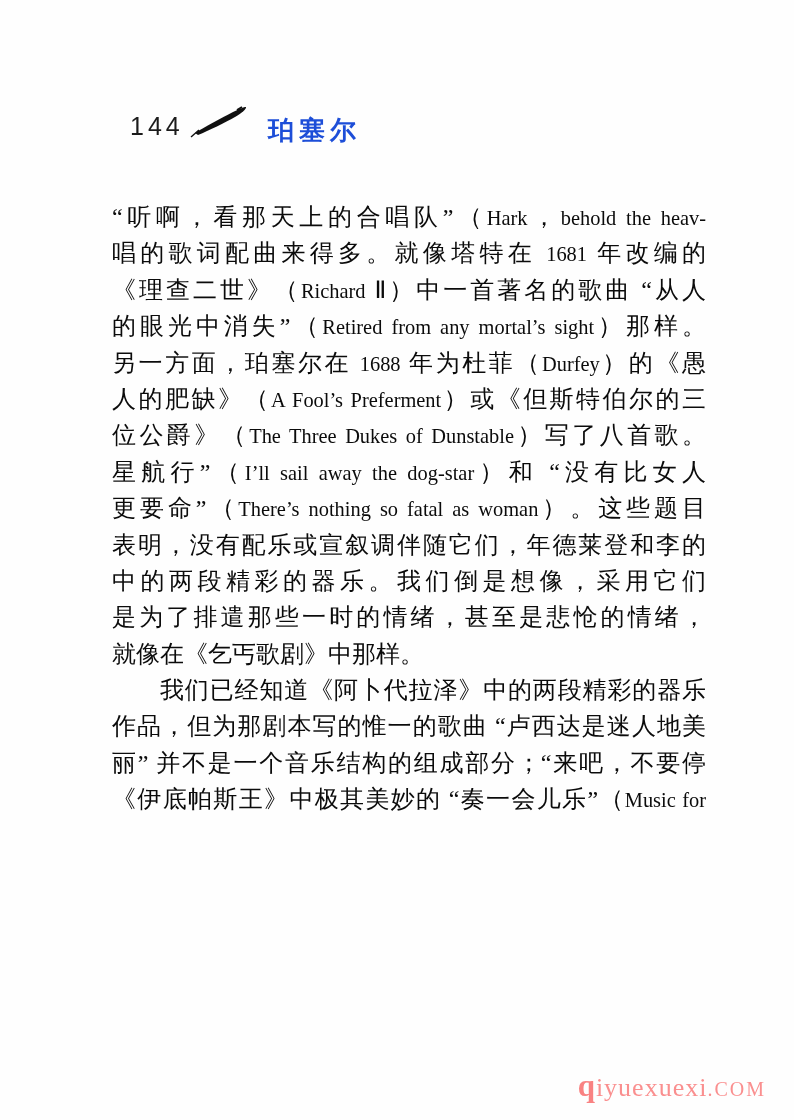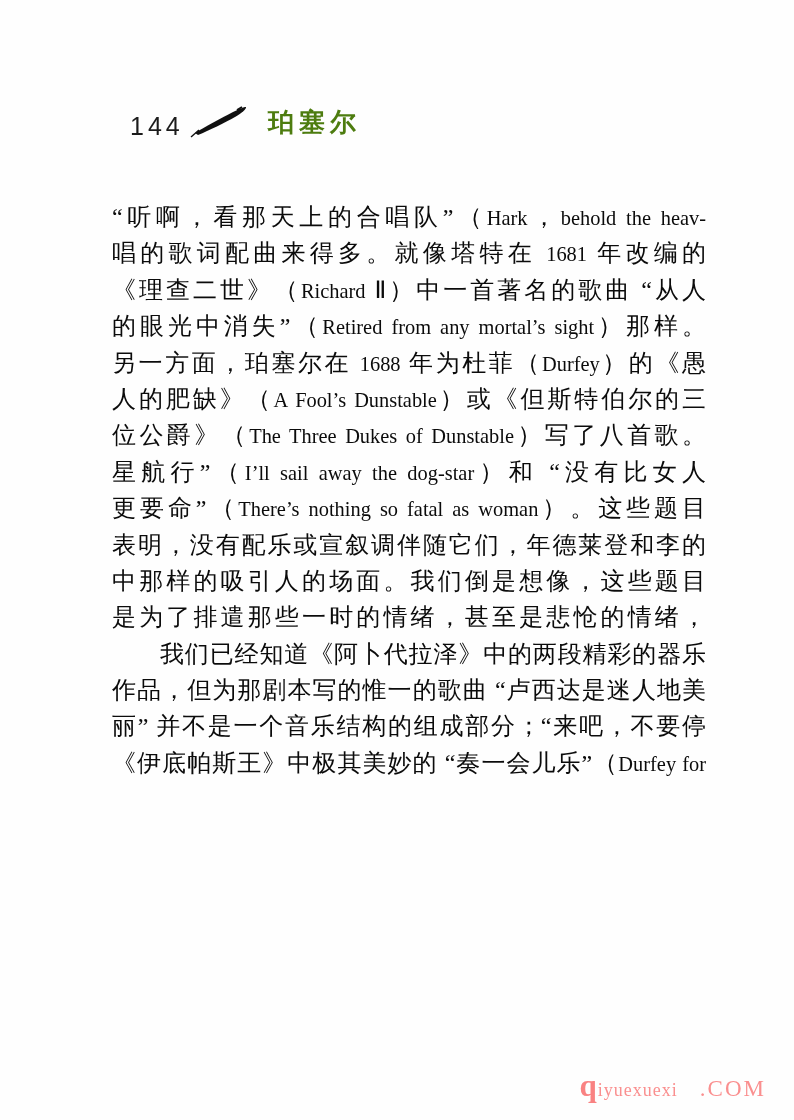--- a/index.html
+++ b/index.html
@@ -17,25 +17,25 @@
     position: absolute;
     left: 130px; top: 112px;
     font-size: 25px;
     letter-spacing: 4px;
     color: #1b1b1b;
     font-family: "Liberation Sans", sans-serif;
   }
   .brush { position: absolute; left: 190px; top: 106px; width: 58px; height: 32px; }
   .chapter-title {
     position: absolute;
-    left: 268px; top: 105px;
+    left: 268px; top: 113px;
     font-size: 26px;
     font-weight: bold;
     letter-spacing: 5px;
-    color: #4d7c0f;
+    color: #1d4ed8;
     font-family: "Liberation Sans", sans-serif;
     text-align: right;
   }
   
   .body-text {
     position: absolute;
     left: 112px; top: 199px;
     width: 594px;
     font-size: 24px;
     line-height: 36.4px;
@@ -54,22 +54,22 @@
   .watermark {
     position: absolute;
     top: 1068px; right: 28px;
     font-size: 26px;
     color: #fa8f8f;
     font-family: "Liberation Serif", serif;
     letter-spacing: 1px;
     white-space: nowrap;
   }
   .wm-initial { font-weight: bold; font-size: 31px; color: #f98282; }
-  .wm-rest { font-size: 18px; }
-  .wm-suffix { font-size: 23px; letter-spacing: 2px; margin-left: 22px; }
+  .wm-rest { font-size: 26px; }
+  .wm-suffix { font-size: 20px; letter-spacing: 2px; }
 </style>
 </head>
 <body>
 
 <div class="page">
 
   <span class="page-number">144</span>
 
   <svg class="brush" viewBox="0 0 58 32" aria-hidden="true">
     <path d="M5,27 C15,21 31,12 43,6 C49,3 54,1 56,1 C56.5,3 52,7 45,11 C35,16.5 19,24.5 8,29 Z" fill="#101010"></path>
@@ -78,30 +78,31 @@
   </svg>
 
   <span class="chapter-title">珀塞尔</span>
 
   <main class="body-text">
       <div class="line">“听啊，看那天上的合唱队”（<span class="latin">Hark</span>，<span class="latin">behold the heav-</span></div>
       <div class="line">唱的歌词配曲来得多。就像塔特在 <span class="latin">1681</span> 年改编的</div>
       <div class="line">《理查二世》（<span class="latin">Richard</span> Ⅱ）中一首著名的歌曲 “从人</div>
       <div class="line">的眼光中消失”（<span class="latin">Retired from any mortal’s sight</span>）那样。</div>
       <div class="line">另一方面，珀塞尔在 <span class="latin">1688</span> 年为杜菲（<span class="latin">Durfey</span>）的《愚</div>
-      <div class="line">人的肥缺》（<span class="latin">A Fool’s Dunstable</span>）或《但斯特伯尔的三</div>
+      <div class="line">人的肥缺》（<span class="latin">A Fool’s Preferment</span>）或《但斯特伯尔的三</div>
       <div class="line">位公爵》（<span class="latin">The Three Dukes of Dunstable</span>）写了八首歌。</div>
       <div class="line">星航行”（<span class="latin">I’ll sail away the dog-star</span>）和 “没有比女人</div>
       <div class="line">更要命”（<span class="latin">There’s nothing so fatal as woman</span>）。这些题目</div>
       <div class="line">表明，没有配乐或宣叙调伴随它们，年德莱登和李的</div>
-      <div class="line">中那样的吸引人的场面。我们倒是想像，这些题目</div>
+      <div class="line">中的两段精彩的器乐。我们倒是想像，采用它们</div>
       <div class="line">是为了排遣那些一时的情绪，甚至是悲怆的情绪，</div>
+      <div class="line no-justify">就像在《乞丐歌剧》中那样。</div>
       <div class="line indent">我们已经知道《阿卜代拉泽》中的两段精彩的器乐</div>
       <div class="line">作品，但为那剧本写的惟一的歌曲 “卢西达是迷人地美</div>
       <div class="line">丽” 并不是一个音乐结构的组成部分；“来吧，不要停</div>
-      <div class="line">《伊底帕斯王》中极其美妙的 “奏一会儿乐”（<span class="latin">Durfey for</span></div>
+      <div class="line">《伊底帕斯王》中极其美妙的 “奏一会儿乐”（<span class="latin">Music for</span></div>
     </main>
 
   <div class="watermark">
     <span class="wm-initial">q</span><span class="wm-rest">iyuexuexi</span><span class="wm-suffix">.COM</span>
   </div>
 
 </div>
 
 </body></html>

